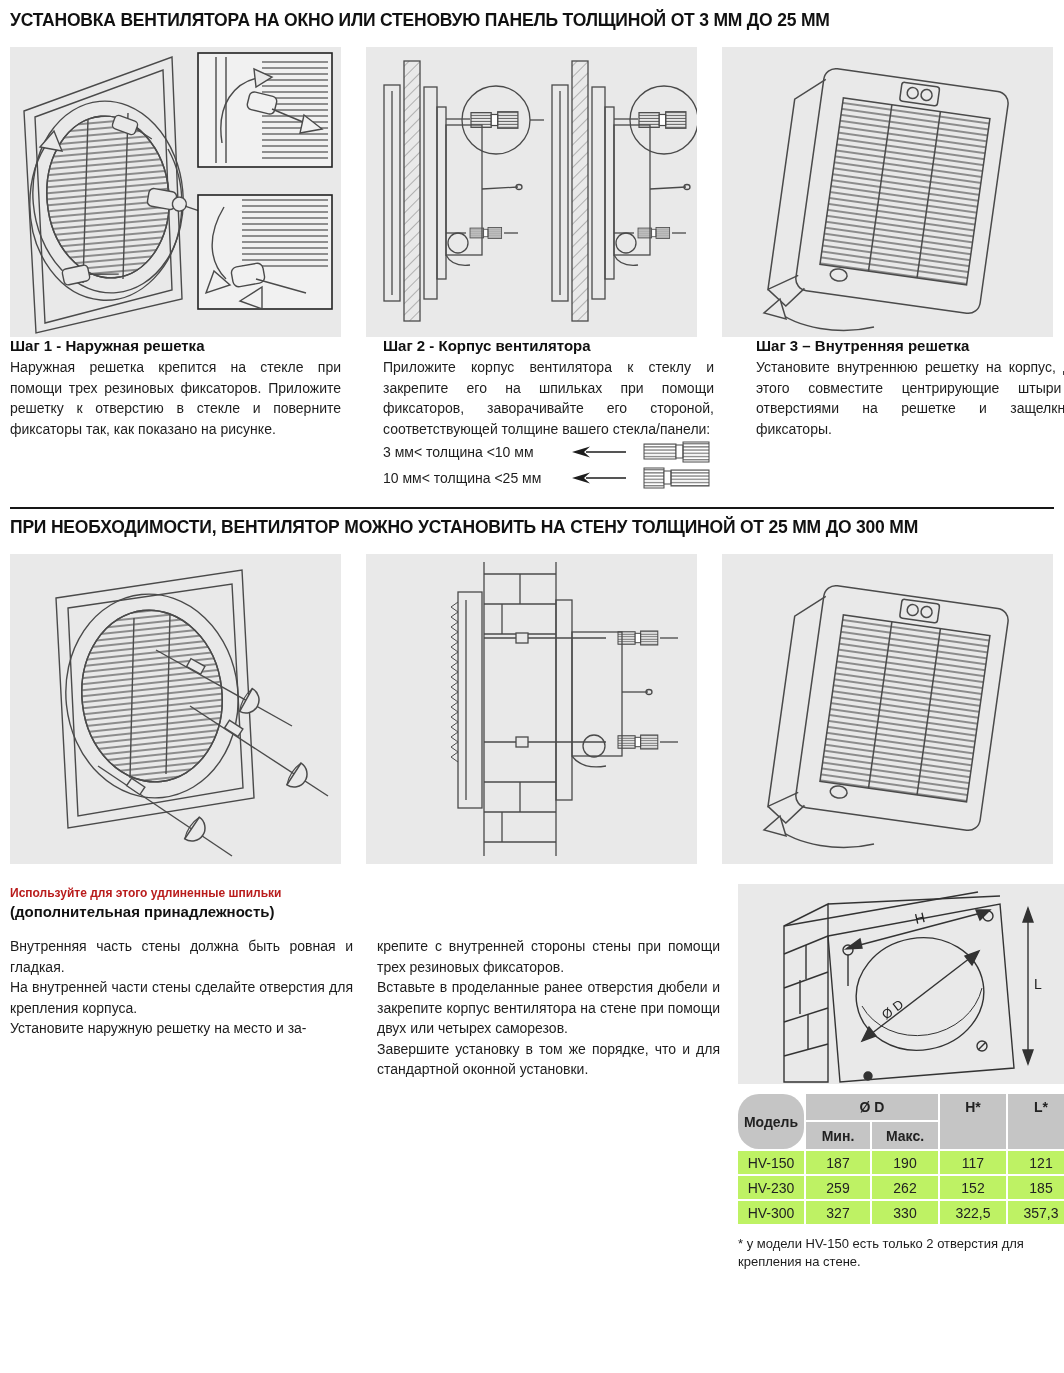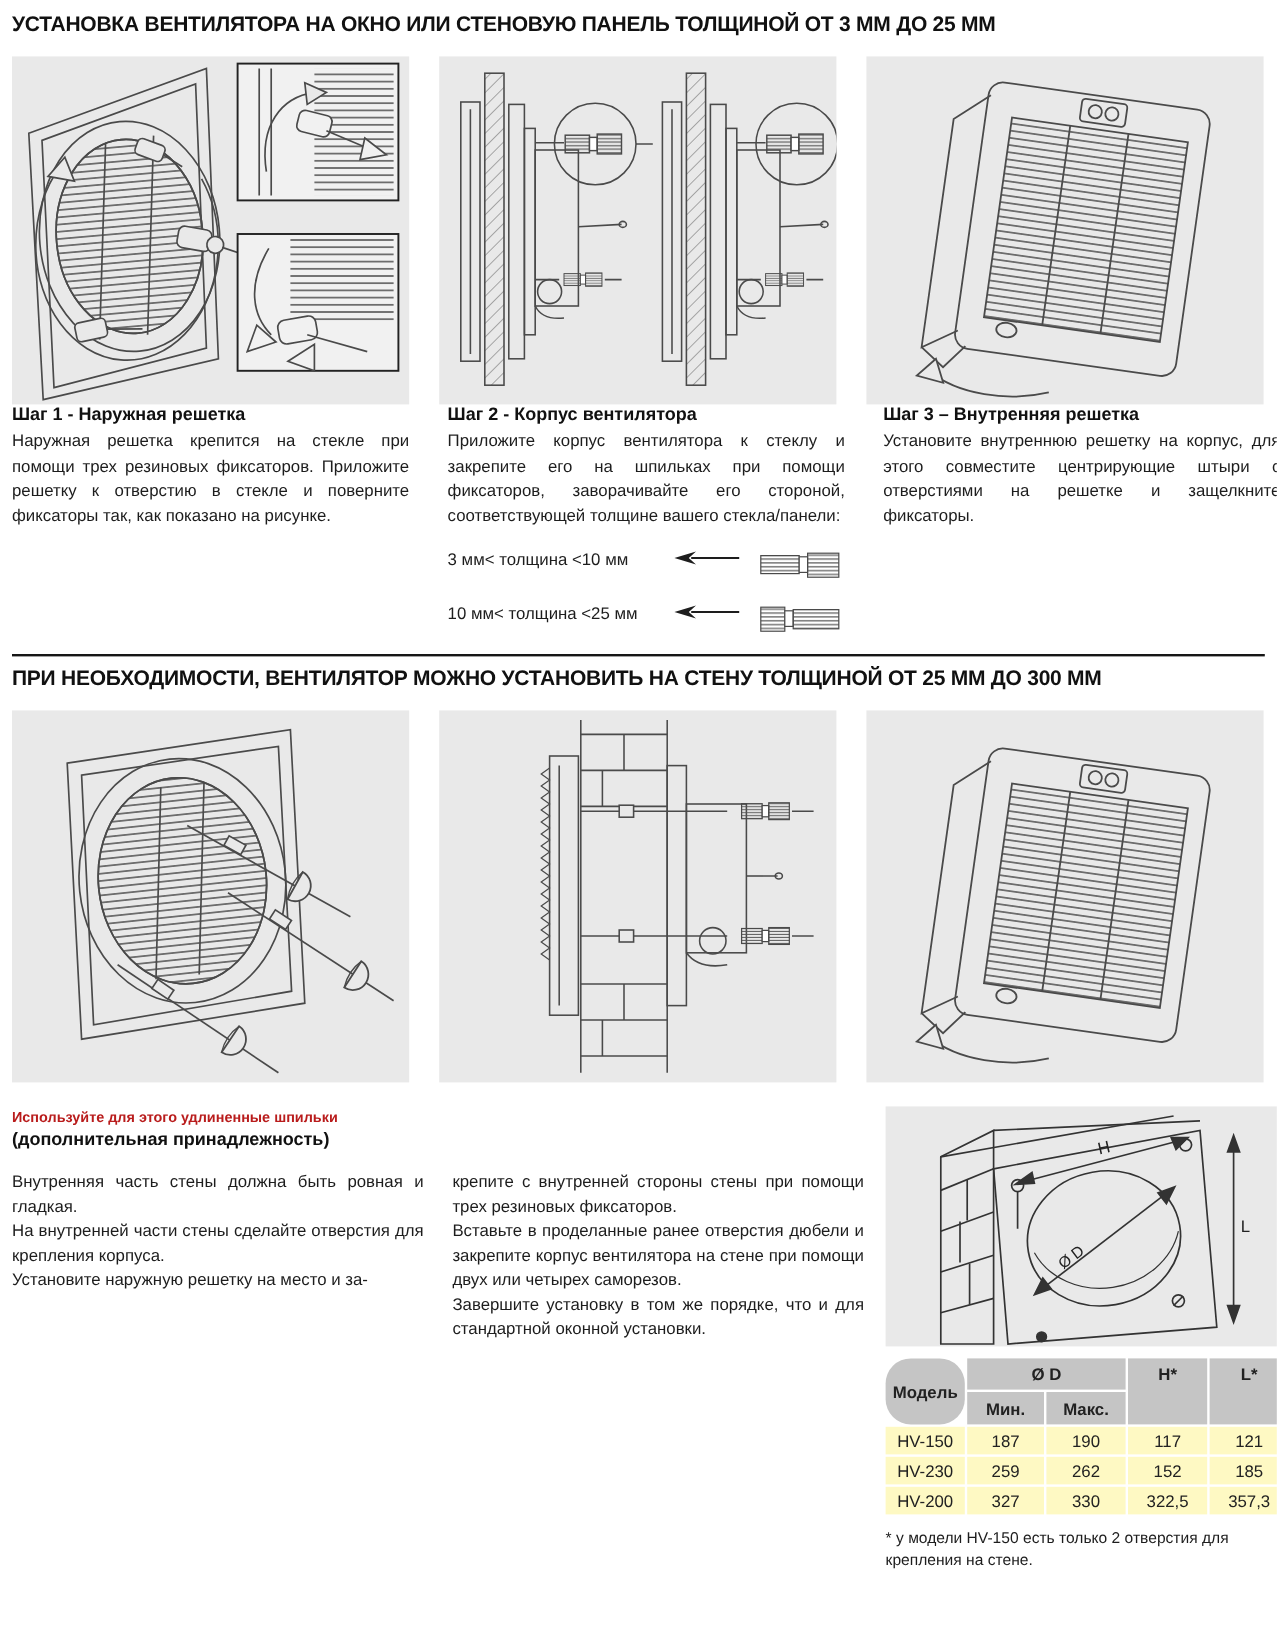--- a/index.html
+++ b/index.html
@@ -4,41 +4,41 @@
 <style>
   html,body{margin:0;padding:0;background:#fff;}
   body{width:1064px;min-height:1373px;font-family:"Liberation Sans",sans-serif;color:#1d1d1d;}
   .page{padding:6px 10px 20px 10px;box-sizing:border-box;}
   .h-main{font-size:17.5px;font-weight:bold;color:#111;letter-spacing:-0.2px;margin:4px 0 16px 0;}
   .panel-row{display:flex;gap:25px;}
   .panel{width:331px;background:#e9e9e9;flex:0 0 auto;}
   .panel.r1{height:290px;}
   .panel.r2{height:310px;}
   .subtitle{font-size:17px;font-weight:bold;color:#111;margin:26px 0 14px 0;}
-  .steps-row{display:flex;gap:32px;}
+  .steps-row{display:flex;gap:42px;}
   .step{width:331px;flex:0 0 auto;}
   .step h3{font-size:15px;font-weight:bold;margin:0 0 3px 0;color:#111;}
   .step p{font-size:14px;line-height:20.5px;text-align:justify;margin:0;}
-  .thick-row{display:flex;align-items:flex-start;margin-top:19px;font-size:14px;}
+  .thick-row{display:flex;align-items:center;font-size:14px;}
   .thick-row .tlabel{width:198px;}
   .thick-row svg{display:block;}
   .divider{border:none;border-top:2px solid #161616;margin:16px 0 8px 0;}
   .bottom{display:flex;gap:18px;margin-top:20px;align-items:flex-start;}
   .bottom-left{width:710px;}
   .bl-title{font-size:12px;font-weight:bold;margin:2px 0 0 0;color:#b91c1c;}
   .bl-note{font-size:15px;font-weight:bold;margin:3px 0 16px 0;color:#111;}
   .text-cols{display:flex;gap:24px;}
   .tcol{width:343px;font-size:14px;line-height:20.5px;text-align:justify;}
   .tcol p{margin:0;}
   .bottom-right{width:336px;}
   .diagram-panel{width:336px;height:200px;background:#e9e9e9;}
   .spec-table{display:grid;grid-template-columns:66px 64px 66px 66px 66px;grid-template-rows:26px 27px 23px 23px 23px;gap:2px;width:336px;font-size:14px;margin-top:10px;}
   .cell{display:flex;align-items:center;justify-content:center;}
   .hdr{background:#c5c5c5;font-weight:bold;color:#222;}
-  .datac{background:#fef9c3;color:#222;}
+  .datac{background:#bef264;color:#222;}
   .model-cell{grid-row:1/3;grid-column:1;border-radius:21px;}
   .d-cell{grid-column:2/4;grid-row:1;}
   .min-cell{grid-column:2;grid-row:2;}
   .max-cell{grid-column:3;grid-row:2;}
   .h-cell{grid-column:4;grid-row:1/3;align-items:flex-start;padding-top:5px;box-sizing:border-box;}
   .l-cell{grid-column:5;grid-row:1/3;align-items:flex-start;padding-top:5px;box-sizing:border-box;}
   .footnote{font-size:13px;line-height:17.5px;margin-top:11px;color:#1d1d1d;}
   svg{overflow:visible;}
   .panel svg, .diagram-panel svg{overflow:hidden;display:block;}
 </style>
@@ -383,21 +383,21 @@
         <div class="cell datac">190</div>
         <div class="cell datac">117</div>
         <div class="cell datac">121</div>
 
         <div class="cell datac">HV-230</div>
         <div class="cell datac">259</div>
         <div class="cell datac">262</div>
         <div class="cell datac">152</div>
         <div class="cell datac">185</div>
 
-        <div class="cell datac">HV-200</div>
+        <div class="cell datac">HV-300</div>
         <div class="cell datac">327</div>
         <div class="cell datac">330</div>
         <div class="cell datac">322,5</div>
         <div class="cell datac">357,3</div>
       </div>
 
       <div class="footnote">* у модели HV-150 есть только 2 отверстия для крепления на стене.</div>
     </div>
   </div>
 

